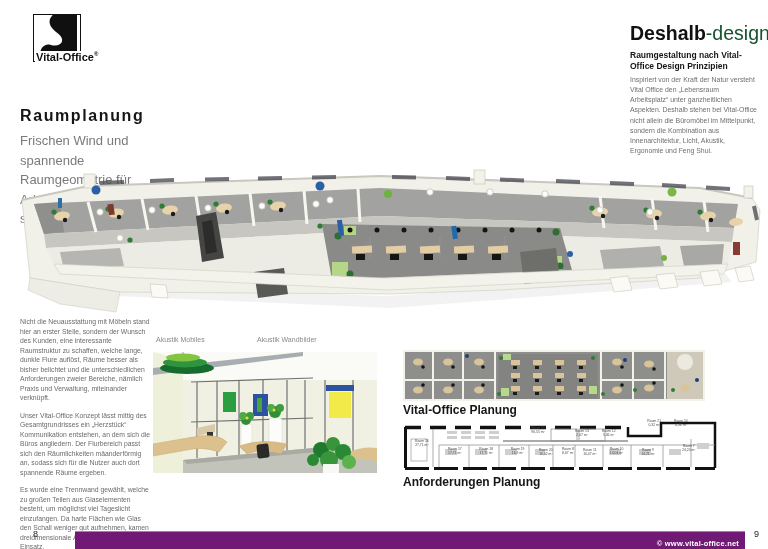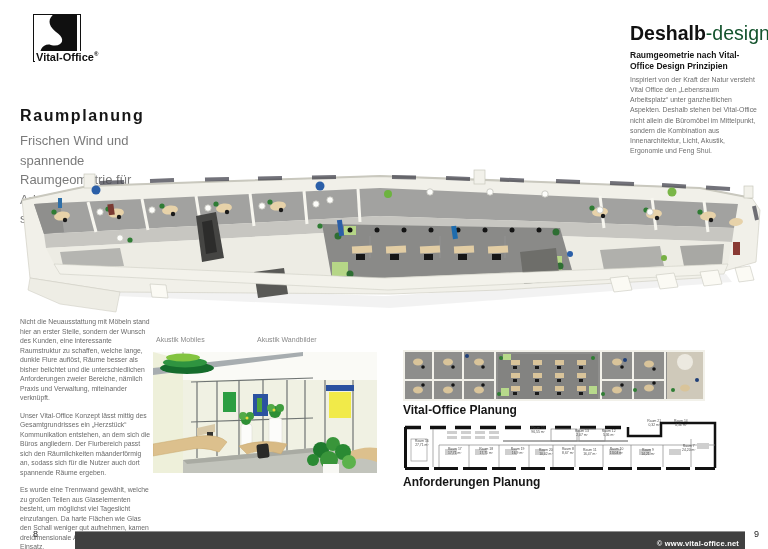--- a/index.html
+++ b/index.html
@@ -29,21 +29,21 @@
   .lbl-vo{left:403px;top:403px;}
   .lbl-konv{left:403px;top:475px;}
   
   .photo-box{left:153px;top:352px;width:224px;height:121px;}
   .voplan-box{left:403px;top:350px;width:302px;height:51px;}
   .cadplan-box{left:403px;top:419px;width:314px;height:53px;}
   .cad-rooms{left:403px;top:419px;width:314px;height:53px;pointer-events:none;}
   .room-label{position:absolute;transform:translate(-50%,-50%);font-size:3.4px;line-height:1.15;
               color:#4a4a4a;text-align:center;white-space:pre-line;}
   
-  .footer-bar{left:75px;top:531px;width:670px;height:18px;background:#404040;border-top:1px solid #8f8f8f;
+  .footer-bar{left:75px;top:531px;width:670px;height:18px;background:#701a75;border-top:1px solid #8f8f8f;
               text-align:right;box-sizing:border-box;padding-right:6px;}
   .footer-bar span{font-size:7.5px;font-weight:bold;color:#ffffff;line-height:17px;letter-spacing:0.2px;}
   .pageno{font-size:9px;color:#222;}
   .page-left{left:33px;top:529px;}
   .page-right{left:754px;top:529px;}
 </style>
 </head>
 <body>
 
 <div class="abs logo-box">
@@ -52,21 +52,21 @@
   </svg>
 </div>
 <div class="abs logo-text"><span>Vital-Office</span><sup>®</sup></div>
 
 <div class="abs h-raum">Raumplanung</div>
 <div class="abs raum-sub">Frischen Wind und spannende
 Raumgeometrie für Arbeits-
 schutzunternehmen</div>
 
 <div class="abs h-interior"><span class="strong">Deshalb</span><span class="light">-design</span></div>
-<div class="abs interior-sub">Raumgeometrie nach Vital-Office Design Prinzipien</div>
+<div class="abs interior-sub">Raumgestaltung nach Vital-Office Design Prinzipien</div>
 <div class="abs interior-body">Inspiriert von der Kraft der Natur versteht Vital Office den „Lebensraum Arbeitsplatz“ unter ganzheitlichen Aspekten. Deshalb stehen bei Vital-Office nicht allein die Büromöbel im Mittelpunkt, sondern die Kombination aus Innenarchitektur, Licht, Akustik, Ergonomie und Feng Shui.</div>
 
 <svg class="abs" style="left:0;top:166px" width="768" height="162" viewBox="0 0 768 162">
   <g>
     <polygon points="60,118 385,130 726,108 732,116 390,142 70,128" fill="#000" opacity="0.05"></polygon>
   </g>
   <g>
     <polygon points="22,34 88,20 380,10 700,22 752,32 760,44 756,96 700,112 500,124 390,128 120,126 30,112" fill="#f1f0e9" stroke="#d5d4ca" stroke-width="0.8"></polygon>
     <polyline points="22,34 88,20 380,10 700,22 752,32" fill="none" stroke="#c9c8be" stroke-width="2"></polyline>
     <rect x="84" y="8" width="11" height="14" fill="#f2f1ea" stroke="#c9c8be" stroke-width="0.7"></rect>

